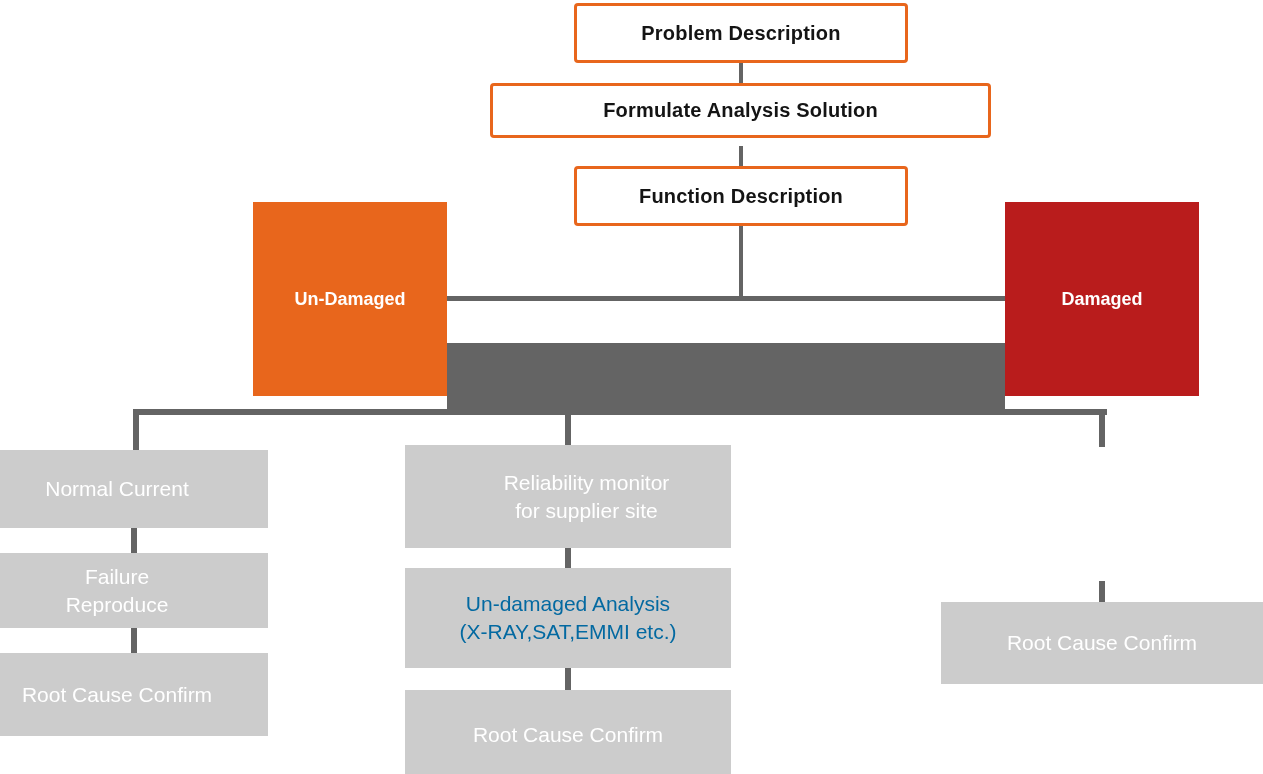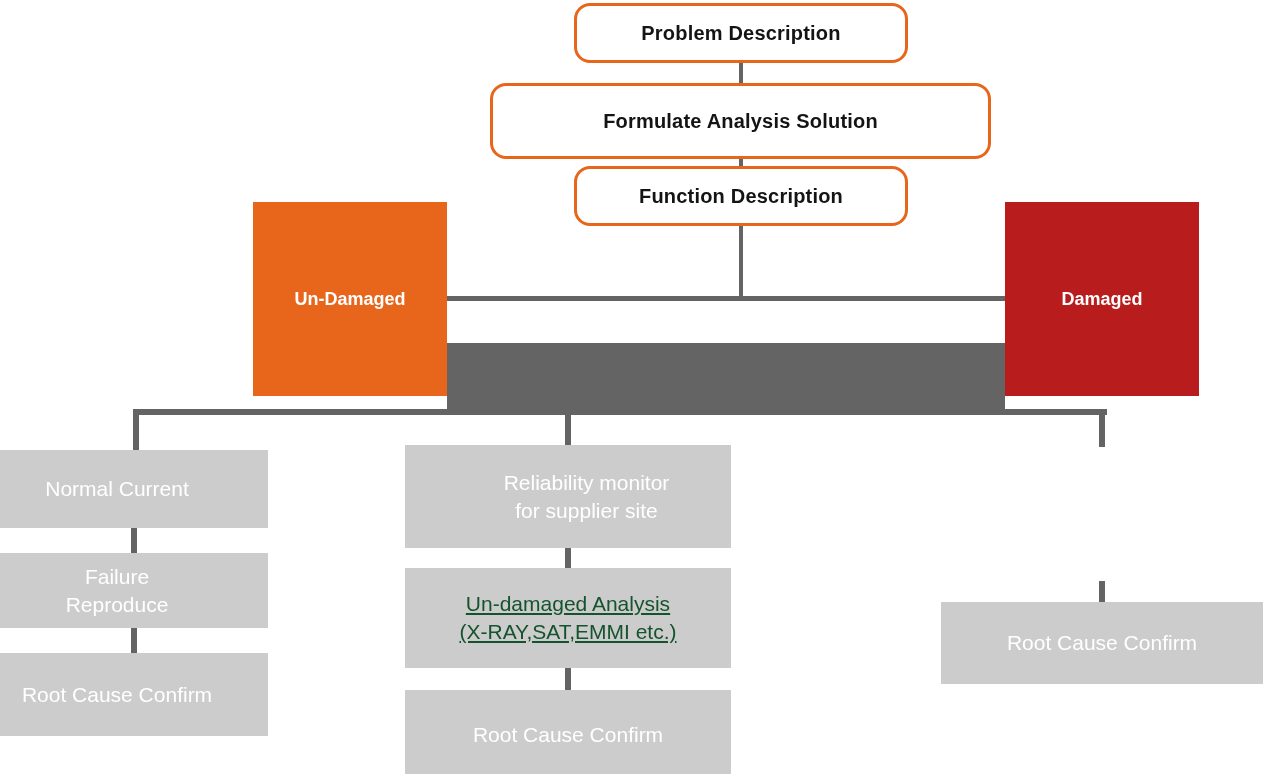--- a/index.html
+++ b/index.html
@@ -18,31 +18,31 @@
     background: #ffffff;
     overflow: hidden;
   }
 
   
   .obox {
     position: absolute;
     box-sizing: border-box;
     background: #ffffff;
     border: 3px solid #e8661c;
-    border-radius: 16px;
+    border-radius: 4px;
     display: flex;
     align-items: center;
     justify-content: center;
     color: #141414;
     font-weight: bold;
     letter-spacing: 0.2px;
     z-index: 6;
   }
   #box-problem       { left: 574px; top: 3px;   width: 334px; height: 60px;  font-size: 20px; }
-  #box-formulate     { left: 490px; top: 83px;  width: 501px; height: 76px;  font-size: 20px; }
+  #box-formulate     { left: 490px; top: 83px;  width: 501px; height: 55px;  font-size: 20px; }
   #box-function      { left: 574px; top: 166px; width: 334px; height: 60px;  font-size: 20px; }
 
   
   .sbox {
     position: absolute;
     box-sizing: border-box;
     background: #e8661c;
     display: flex;
     align-items: center;
     justify-content: center;
@@ -148,18 +148,18 @@
   <div class="obox" id="box-function" style="border-color: rgb(232, 102, 28); color: rgb(20, 20, 20);">Function Description</div>
 
   <div class="sbox" id="box-undamaged" style="background: rgb(232, 102, 28); color: rgb(255, 255, 255);">Un-Damaged</div>
   <div class="sbox" id="box-damaged" style="background: #b91c1c; color: rgb(255, 255, 255);">Damaged</div>
 
   <div class="gbox" id="gb-l1" style="background: rgb(204, 204, 204); color: rgb(255, 255, 255);">Normal Current</div>
   <div class="gbox" id="gb-l2" style="background: rgb(204, 204, 204); color: rgb(255, 255, 255);">Failure<br>Reproduce</div>
   <div class="gbox" id="gb-l3" style="background: rgb(204, 204, 204); color: rgb(255, 255, 255);">Root Cause Confirm</div>
 
   <div class="gbox" id="gb-m1" style="background: rgb(204, 204, 204); color: rgb(255, 255, 255); padding-left: 43px;">Reliability monitor<br>for supplier site</div>
-  <div class="gbox" id="gb-m2" style="background: rgb(204, 204, 204); color: #14532d; text-decoration: underline;">Un-damaged Analysis<br>(X-RAY,SAT,EMMI etc.)</div>
+  <div class="gbox" id="gb-m2" style="background: rgb(204, 204, 204); color: #0369a1;">Un-damaged Analysis<br>(X-RAY,SAT,EMMI etc.)</div>
   <div class="gbox" id="gb-m3" style="background: rgb(204, 204, 204); color: rgb(255, 255, 255);">Root Cause Confirm</div>
 
   <div class="gbox" id="gb-r2" style="background: rgb(204, 204, 204); color: rgb(255, 255, 255);">Root Cause Confirm</div>
 
 </div>
 
 </body></html>

